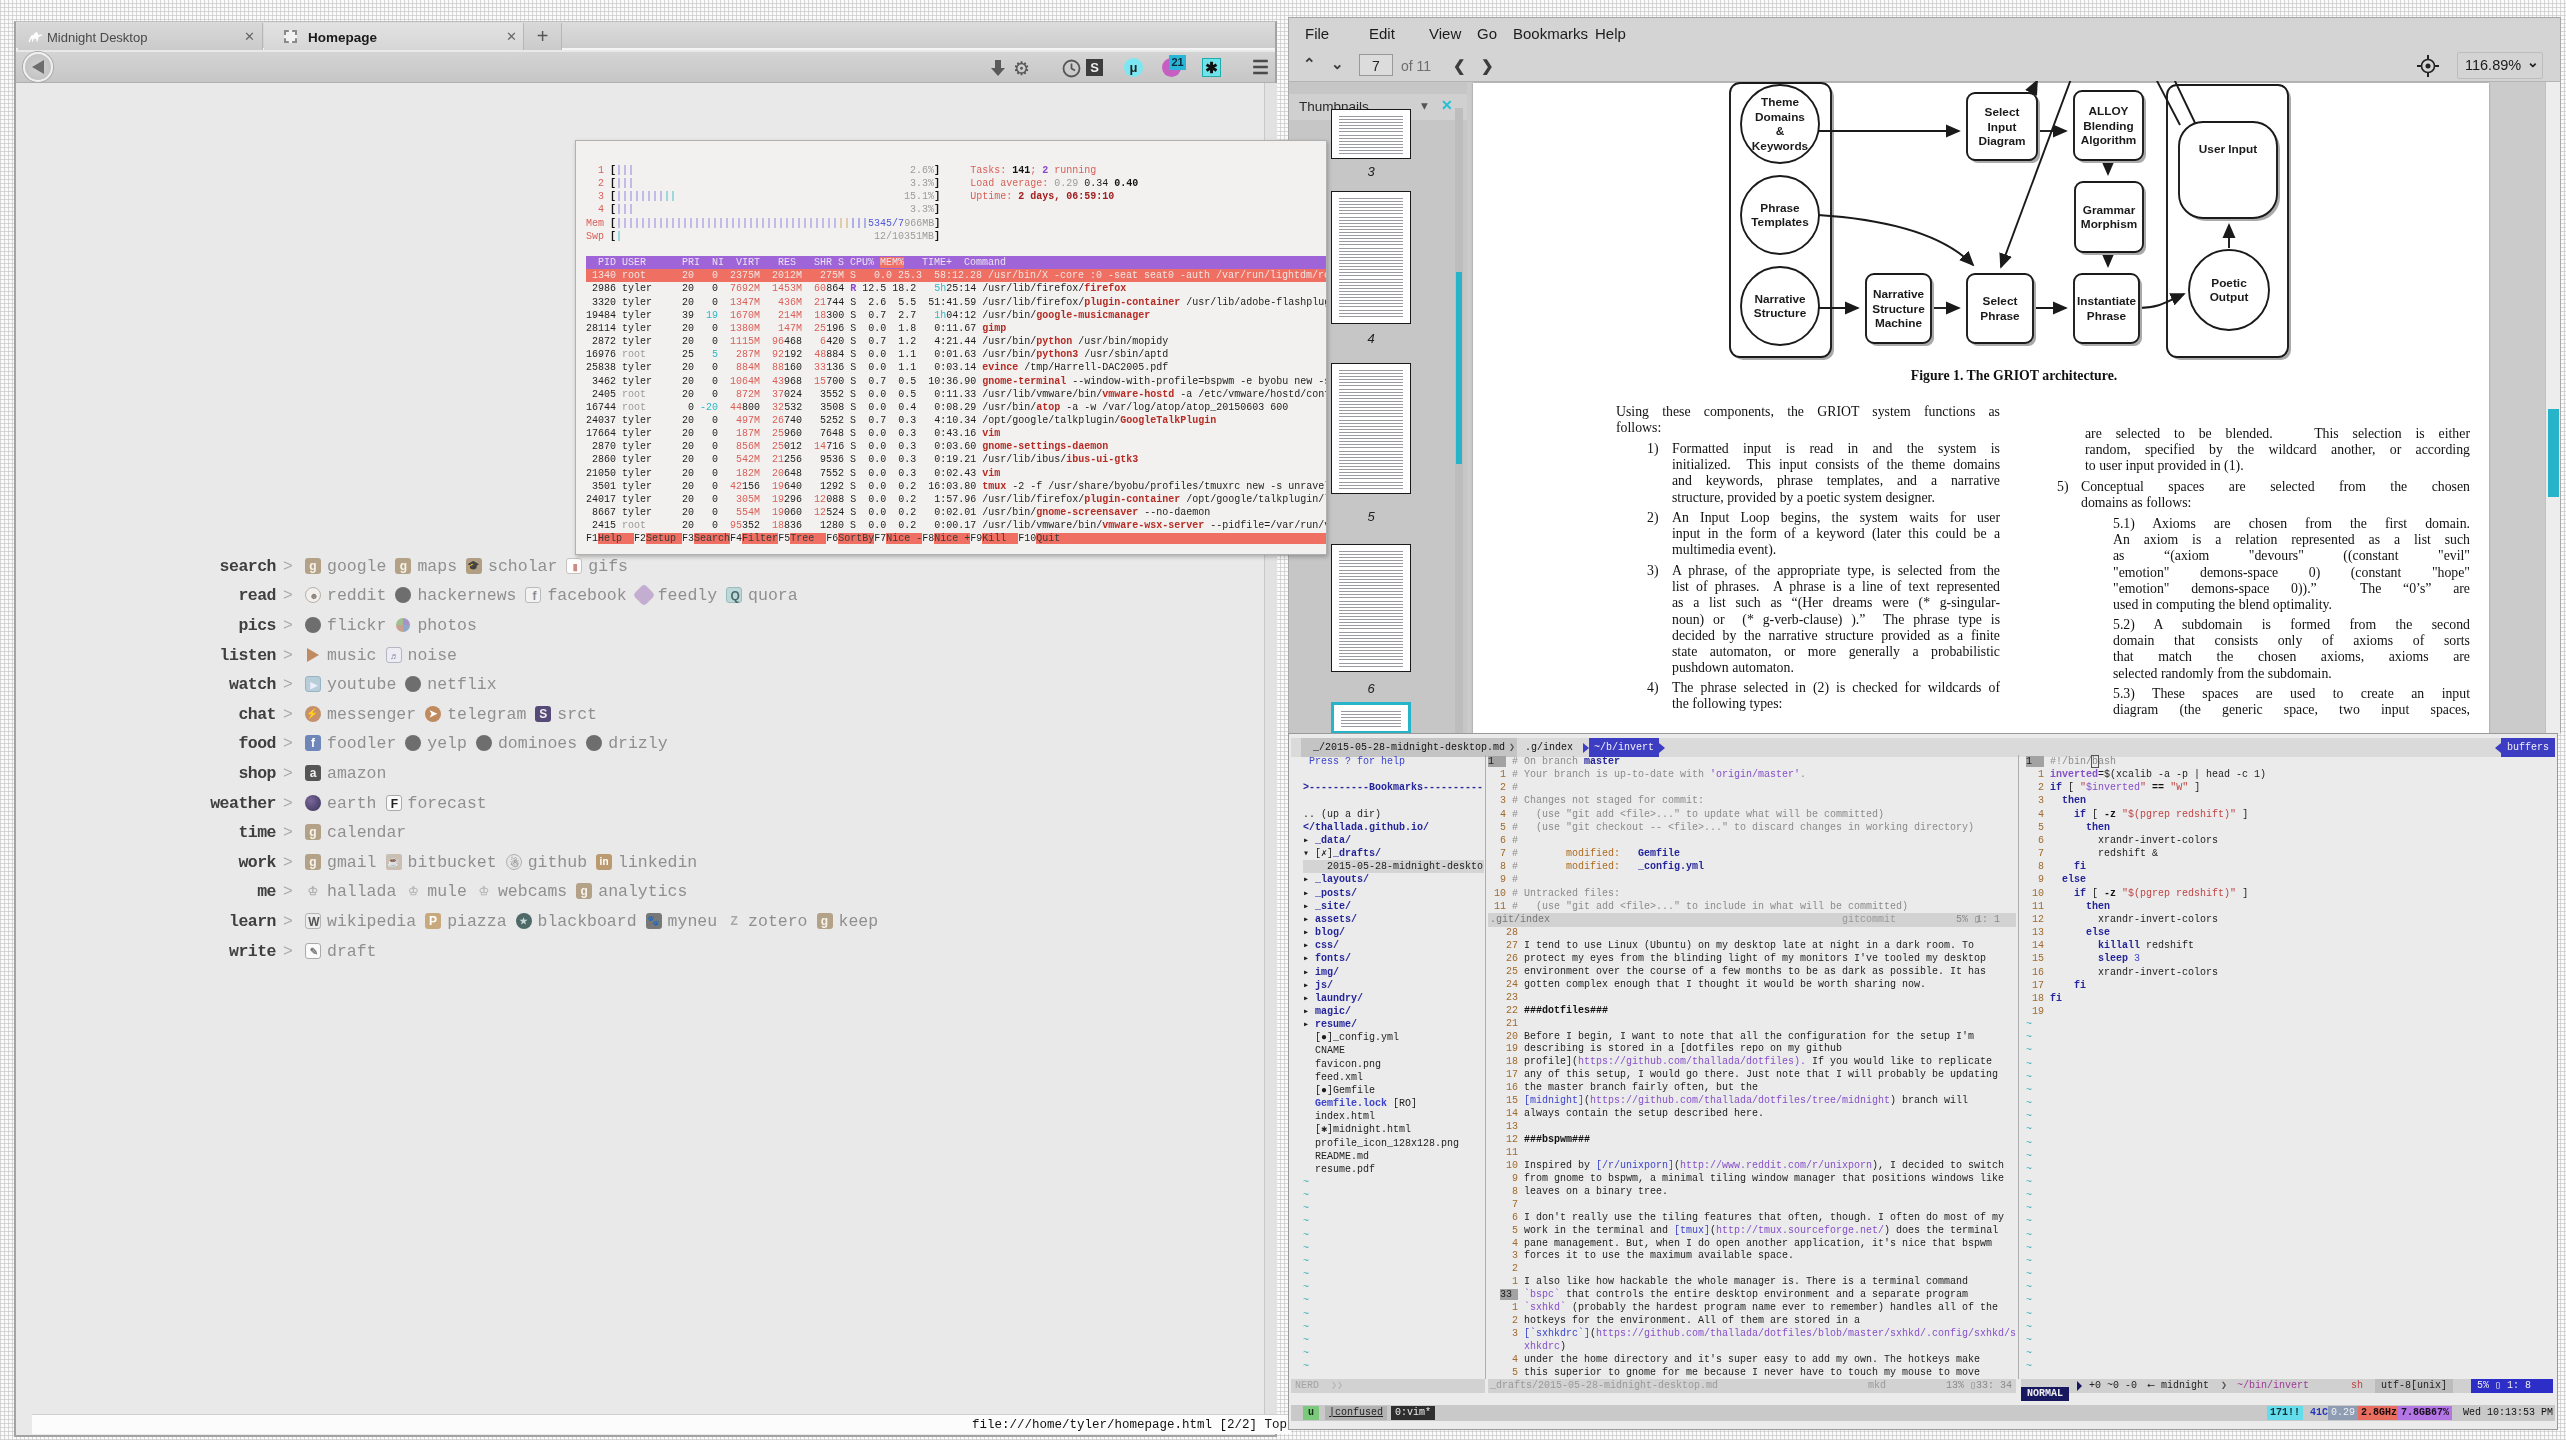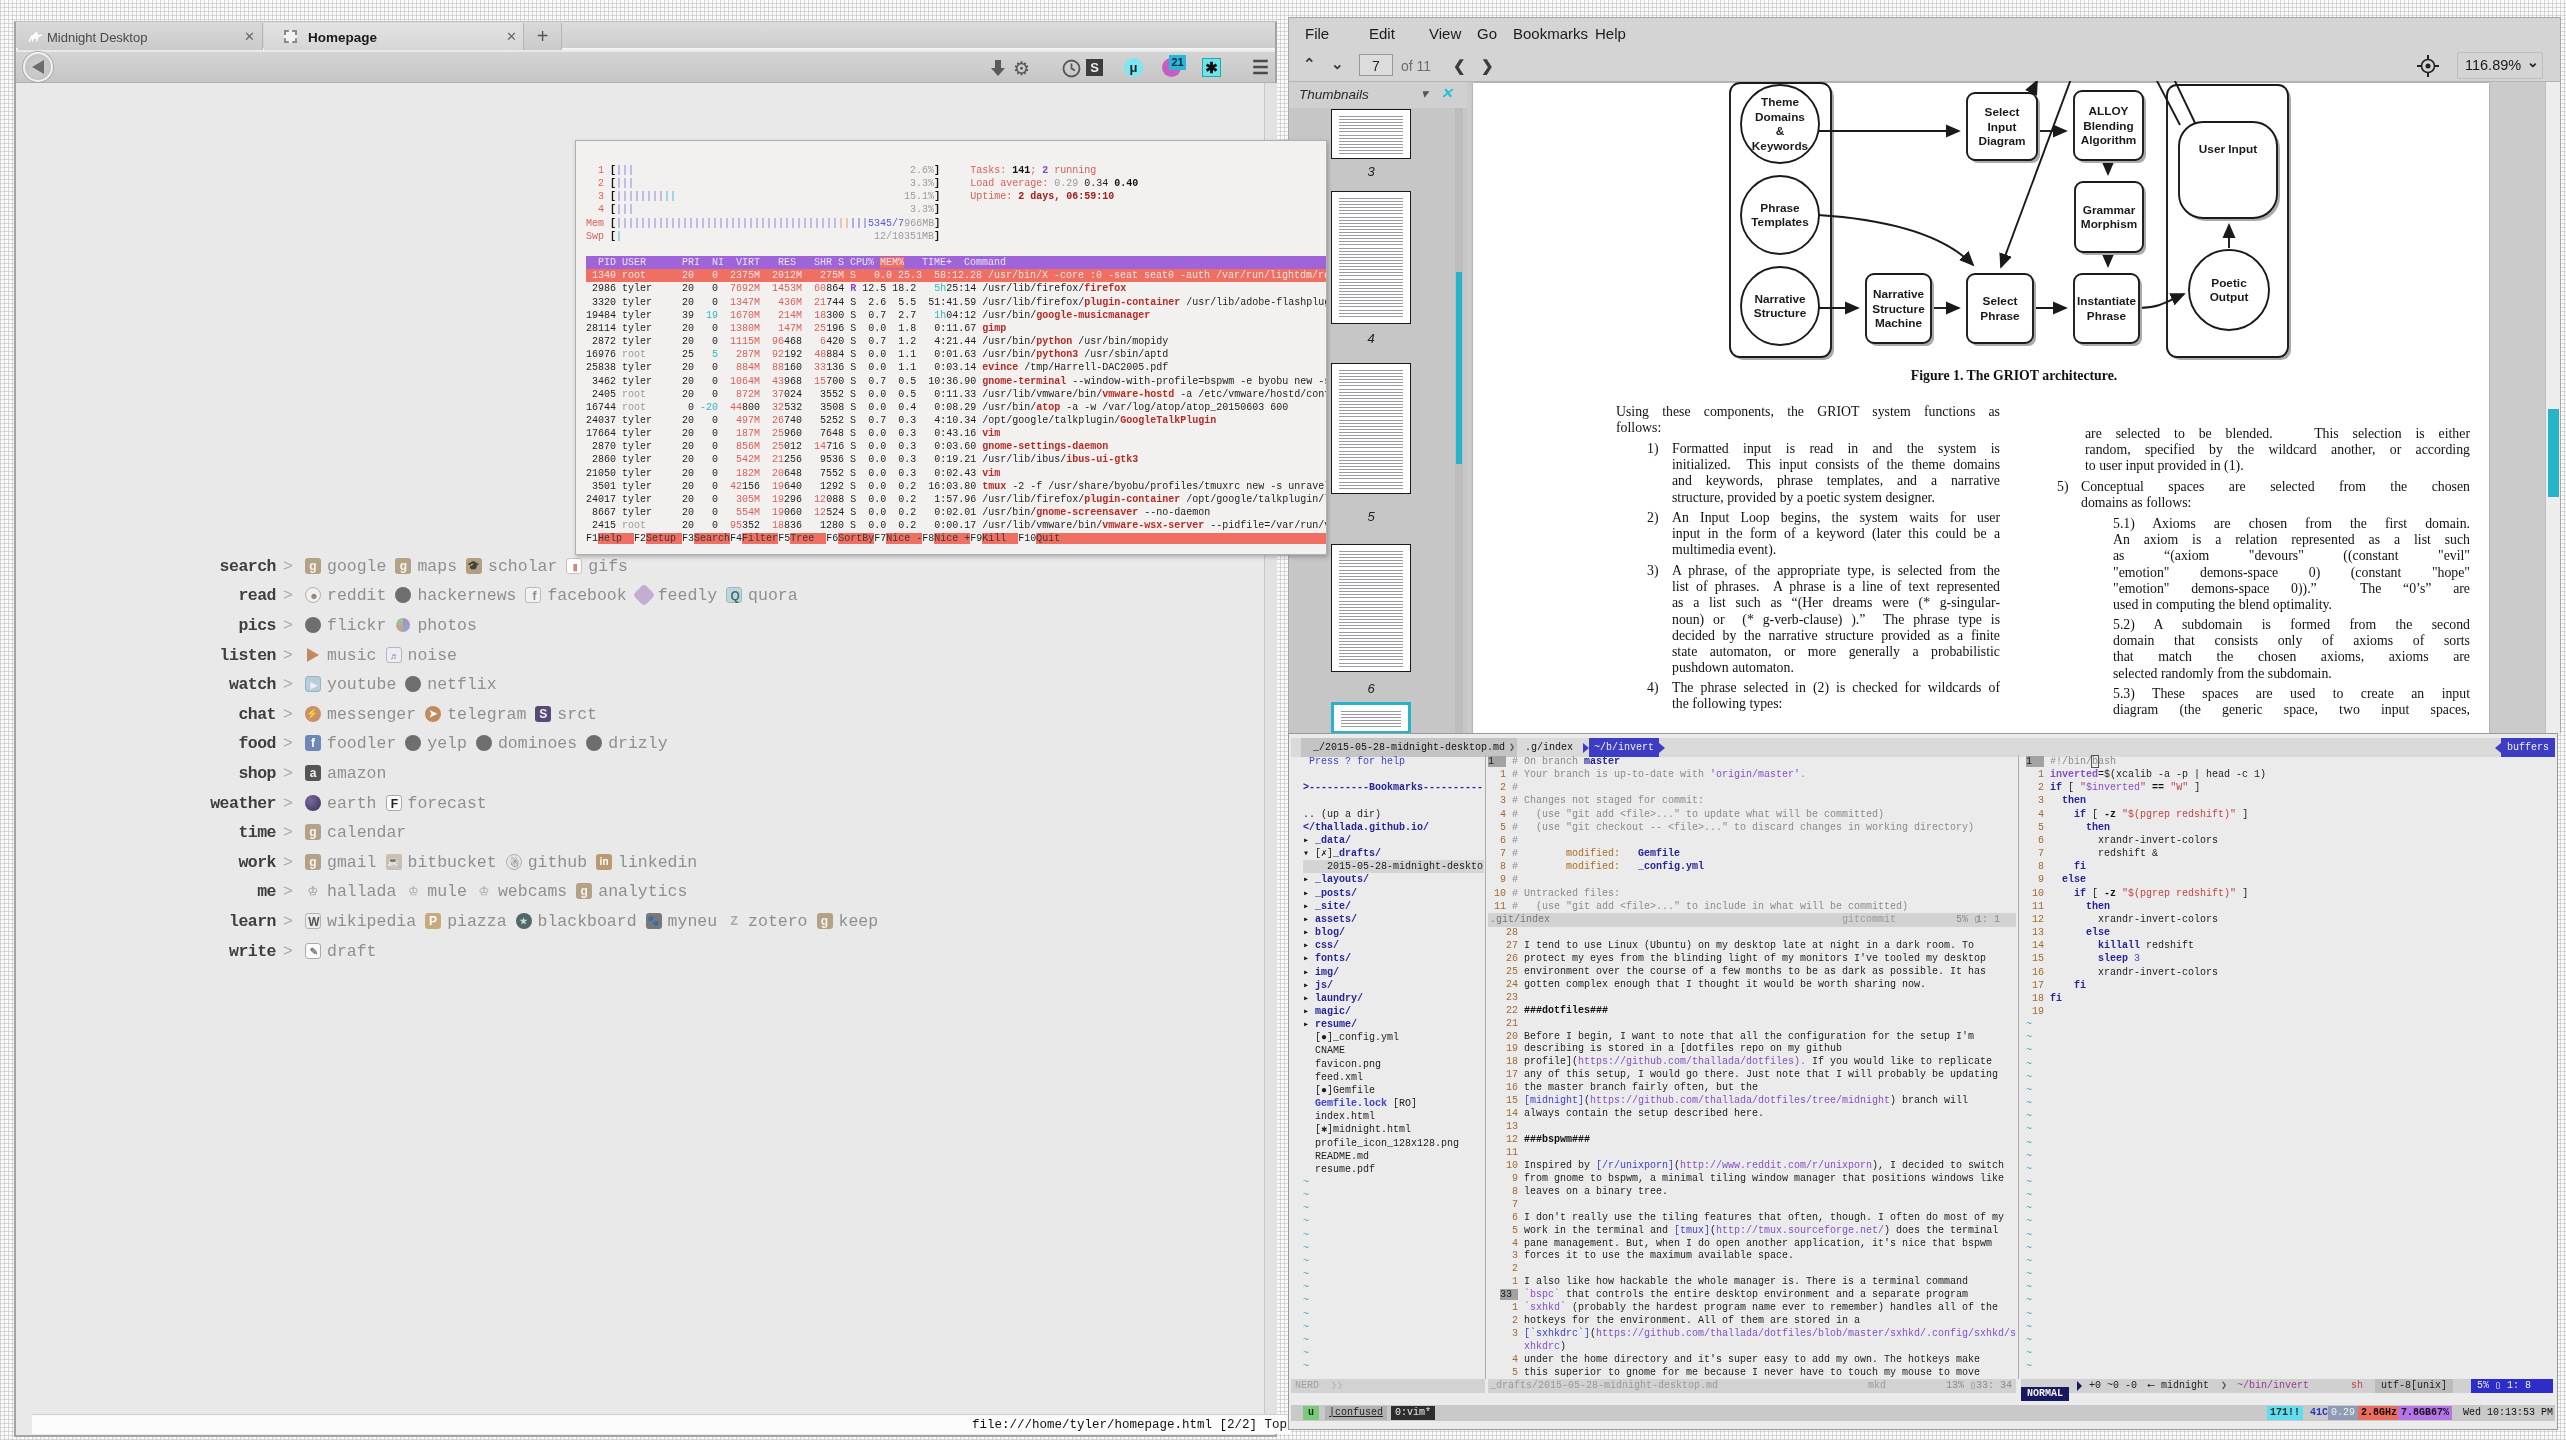--- a/index.html
+++ b/index.html
@@ -192,21 +192,21 @@
     <pre><div class="line"><span class="hR">  1 </span><span class="hKB">[</span><span class="mb">|||</span>                                              <span class="hG">2.6%</span><span class="hKB">]</span>     <span class="hR">Tasks: <b class="hKB">141</b>; <b class="hP">2</b> running</span></div><div class="line"><span class="hR">  2 </span><span class="hKB">[</span><span class="mb">|||</span>                                              <span class="hG">3.3%</span><span class="hKB">]</span>     <span class="hR">Load average: <span class="hG">0.29</span> <span class="hK">0.34</span> <b class="hKB">0.40</b></span></div><div class="line"><span class="hR">  3 </span><span class="hKB">[</span><span class="mb">||||||||</span><span class="mc">||</span>                                      <span class="hG">15.1%</span><span class="hKB">]</span>     <span class="hR">Uptime: <b style="color:#a02020">2 days, 06:59:10</b></span></div><div class="line"><span class="hR">  4 </span><span class="hKB">[</span><span class="mb">|||</span>                                              <span class="hG">3.3%</span><span class="hKB">]</span></div><div class="line"><span class="hR">Mem </span><span class="hKB">[</span><span class="mb">|||||||||||||||||||||||||||||||||||||</span><span class="mo">||</span><span class="hB">|||</span><span class="hB">5345/7</span><span class="hG">966MB</span><span class="hKB">]</span></div><div class="line"><span class="hR">Swp </span><span class="hKB">[</span><span class="mc">|</span>                                          <span class="hG">12/10351MB</span><span class="hKB">]</span></div><div class="line"></div><div class="line hdr">  PID USER      PRI  NI  VIRT   RES   SHR S CPU% <span style="background:#ef6f63">MEM%</span>   TIME+  Command                                                    </div><div class="line sel"> 1340 root      20   0  2375M  2012M   275M S   0.0 25.3  58:12.28 /usr/bin/X -core :0 -seat seat0 -auth /var/run/lightdm/root</div><div class="line"> 2986 <span class="hK">tyler    </span> 20   0  <span class="hR">7692M</span>  <span class="hR">1453M</span>  <span class="hR">60</span>864 <span class="hP">R</span> 12.5 18.2   <span class="hC">5h</span>25:14 /usr/lib/firefox/<span class="hRB">firefox</span></div><div class="line"> 3320 <span class="hK">tyler    </span> 20   0  <span class="hR">1347M</span>   <span class="hR">436M</span>  <span class="hR">21</span>744 <span class="hK">S</span>  2.6  5.5  51:41.59 /usr/lib/firefox/<span class="hRB">plugin-container</span> /usr/lib/adobe-flashplugi</div><div class="line">19484 <span class="hK">tyler    </span> 39  <span class="hC">19</span>  <span class="hR">1670M</span>   <span class="hR">214M</span>  <span class="hR">18</span>300 <span class="hK">S</span>  0.7  2.7   <span class="hC">1h</span>04:12 /usr/bin/<span class="hRB">google-musicmanager</span></div><div class="line">28114 <span class="hK">tyler    </span> 20   0  <span class="hR">1380M</span>   <span class="hR">147M</span>  <span class="hR">25</span>196 <span class="hK">S</span>  0.0  1.8   0:11.67 <span class="hRB">gimp</span></div><div class="line"> 2872 <span class="hK">tyler    </span> 20   0  <span class="hR">1115M</span>  <span class="hR">96</span>468   <span class="hR">6</span>420 <span class="hK">S</span>  0.7  1.2   4:21.44 /usr/bin/<span class="hRB">python</span> /usr/bin/mopidy</div><div class="line">16976 <span class="hG">root     </span> 25   <span class="hC">5</span>   <span class="hR">287M</span>  <span class="hR">92</span>192  <span class="hR">48</span>884 <span class="hK">S</span>  0.0  1.1   0:01.63 /usr/bin/<span class="hRB">python3</span> /usr/sbin/aptd</div><div class="line">25838 <span class="hK">tyler    </span> 20   0   <span class="hR">884M</span>  <span class="hR">88</span>160  <span class="hR">33</span>136 <span class="hK">S</span>  0.0  1.1   0:03.14 <span class="hRB">evince</span> /tmp/Harrell-DAC2005.pdf</div><div class="line"> 3462 <span class="hK">tyler    </span> 20   0  <span class="hR">1064M</span>  <span class="hR">43</span>968  <span class="hR">15</span>700 <span class="hK">S</span>  0.7  0.5  10:36.90 <span class="hRB">gnome-terminal</span> --window-with-profile=bspwm -e byobu new -s</div><div class="line"> 2405 <span class="hG">root     </span> 20   0   <span class="hR">872M</span>  <span class="hR">37</span>024   3552 <span class="hK">S</span>  0.0  0.5   0:11.33 /usr/lib/vmware/bin/<span class="hRB">vmware-hostd</span> -a /etc/vmware/hostd/confi</div><div class="line">16744 <span class="hG">root     </span>  0 <span class="hC">-20</span>  <span class="hR">44</span>800  <span class="hR">32</span>532   3508 <span class="hK">S</span>  0.0  0.4   0:08.29 /usr/bin/<span class="hRB">atop</span> -a -w /var/log/atop/atop_20150603 600</div><div class="line">24037 <span class="hK">tyler    </span> 20   0   <span class="hR">497M</span>  <span class="hR">26</span>740   5252 <span class="hK">S</span>  0.7  0.3   4:10.34 /opt/google/talkplugin/<span class="hRB">GoogleTalkPlugin</span></div><div class="line">17664 <span class="hK">tyler    </span> 20   0   <span class="hR">187M</span>  <span class="hR">25</span>960   7648 <span class="hK">S</span>  0.0  0.3   0:43.16 <span class="hRB">vim</span></div><div class="line"> 2870 <span class="hK">tyler    </span> 20   0   <span class="hR">856M</span>  <span class="hR">25</span>012  <span class="hR">14</span>716 <span class="hK">S</span>  0.0  0.3   0:03.60 <span class="hRB">gnome-settings-daemon</span></div><div class="line"> 2860 <span class="hK">tyler    </span> 20   0   <span class="hR">542M</span>  <span class="hR">21</span>256   9536 <span class="hK">S</span>  0.0  0.3   0:19.21 /usr/lib/ibus/<span class="hRB">ibus-ui-gtk3</span></div><div class="line">21050 <span class="hK">tyler    </span> 20   0   <span class="hR">182M</span>  <span class="hR">20</span>648   7552 <span class="hK">S</span>  0.0  0.3   0:02.43 <span class="hRB">vim</span></div><div class="line"> 3501 <span class="hK">tyler    </span> 20   0  <span class="hR">42</span>156  <span class="hR">19</span>640   1292 <span class="hK">S</span>  0.0  0.2  16:03.80 <span class="hRB">tmux</span> -2 -f /usr/share/byobu/profiles/tmuxrc new -s unravels</div><div class="line">24017 <span class="hK">tyler    </span> 20   0   <span class="hR">305M</span>  <span class="hR">19</span>296  <span class="hR">12</span>088 <span class="hK">S</span>  0.0  0.2   1:57.96 /usr/lib/firefox/<span class="hRB">plugin-container</span> /opt/google/talkplugin/li</div><div class="line"> 8667 <span class="hK">tyler    </span> 20   0   <span class="hR">554M</span>  <span class="hR">19</span>060  <span class="hR">12</span>524 <span class="hK">S</span>  0.0  0.2   0:02.01 /usr/bin/<span class="hRB">gnome-screensaver</span> --no-daemon</div><div class="line"> 2415 <span class="hG">root     </span> 20   0  <span class="hR">95</span>352  <span class="hR">18</span>836   1280 <span class="hK">S</span>  0.0  0.2   0:00.17 /usr/lib/vmware/bin/<span class="hRB">vmware-wsx-server</span> --pidfile=/var/run/vm</div><div class="line fbar"><span class="hK">F1</span><span class="fl">Help  </span><span class="hK">F2</span><span class="fl">Setup </span><span class="hK">F3</span><span class="fl">Search</span><span class="hK">F4</span><span class="fl">Filter</span><span class="hK">F5</span><span class="fl">Tree  </span><span class="hK">F6</span><span class="fl">SortBy</span><span class="hK">F7</span><span class="fl">Nice -</span><span class="hK">F8</span><span class="fl">Nice +</span><span class="hK">F9</span><span class="fl">Kill  </span><span class="hK">F10</span><span class="fl">Quit</span><span class="fl">                                              </span></div></pre>
   </div>
 
 <style>
 #pdf { z-index:2; left:1288px; top:17px; width:1273px; height:716px; background:#cbcbcb;
   border:1px solid #a8a8a8; border-bottom:none; }
 #pmenu { position:absolute; left:0; top:0; width:100%; height:31px; background:#d4d4d4; font-size:15px; color:#1c1c1c; }
 #pmenu span { position:absolute; top:7px; }
 #ptool { position:absolute; left:0; top:31px; width:100%; height:33px; background:#d4d4d4; border-bottom:1px solid #b4b4b4; color:#333; }
 #psb { position:absolute; left:0; top:64px; width:178px; height:652px; background:#c6c6c6; }
-#psbhead { position:absolute; left:0; top:0; width:178px; height:26px; background:#d0d0d0; font-size:13.5px; color:#2a2a2a;font-style:italic; }
+#psbhead { position:absolute; left:0; top:12px; width:178px; height:26px; background:#d0d0d0; font-size:13.5px; color:#2a2a2a; }
 .thumb { position:absolute; left:42px; width:80px; background:#fff; border:1px solid #1a1a1a; }
 .thumb .tx { position:absolute; left:7px; right:7px; top:6px; bottom:4px;
   background:repeating-linear-gradient(#9a9aa2 0 1px, transparent 1px 3.1px); }
 .tlabel { position:absolute; left:0; width:164px; text-align:center; font-style:italic; font-size:13px; color:#222; }
 #ppage { position:absolute; left:184px; top:65px; width:1016px; height:651px; background:#ffffff; box-shadow:0 0 2px #888; }
 .pdftext { z-index:3; position:absolute; font-family:"Liberation Serif", serif; font-size:13.8px; line-height:16.2px; color:#111; }
 .pnum { z-index:3; position:absolute; font-family:"Liberation Serif", serif; font-size:13.8px; color:#111; }
 #pcap { z-index:3; position:absolute; left:1904px; top:368px; width:220px; text-align:center; font-family:"Liberation Serif",serif; font-weight:bold; font-size:13.8px; color:#111; }
 #sbscroll { position:absolute; left:166px; top:26px; width:8px; height:626px; background:#bdbdbd; }
 #sbthumb { position:absolute; left:1px; top:164px; width:6px; height:192px; background:#28b4c8; }

